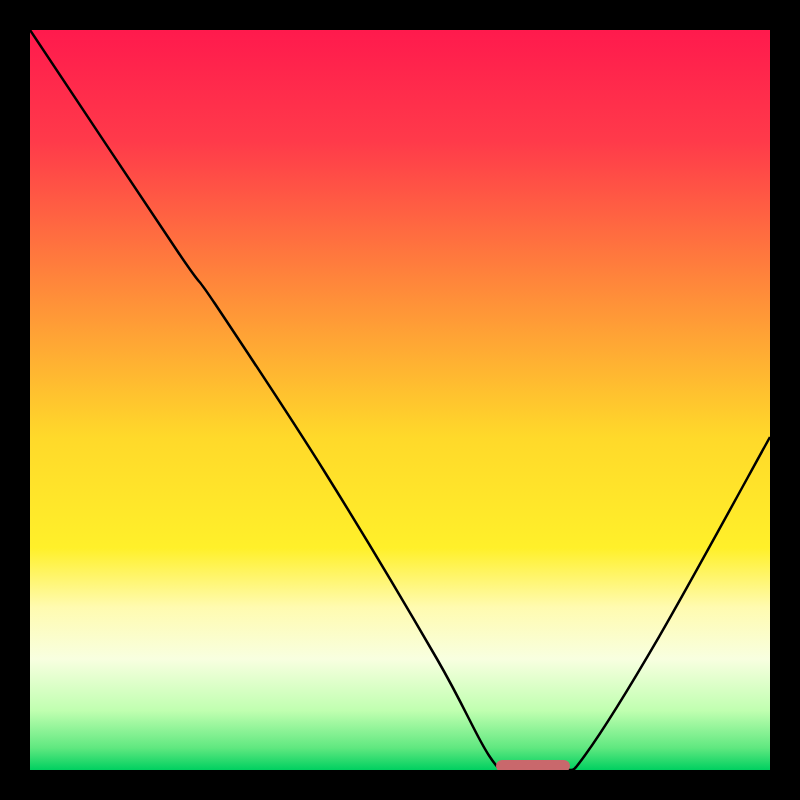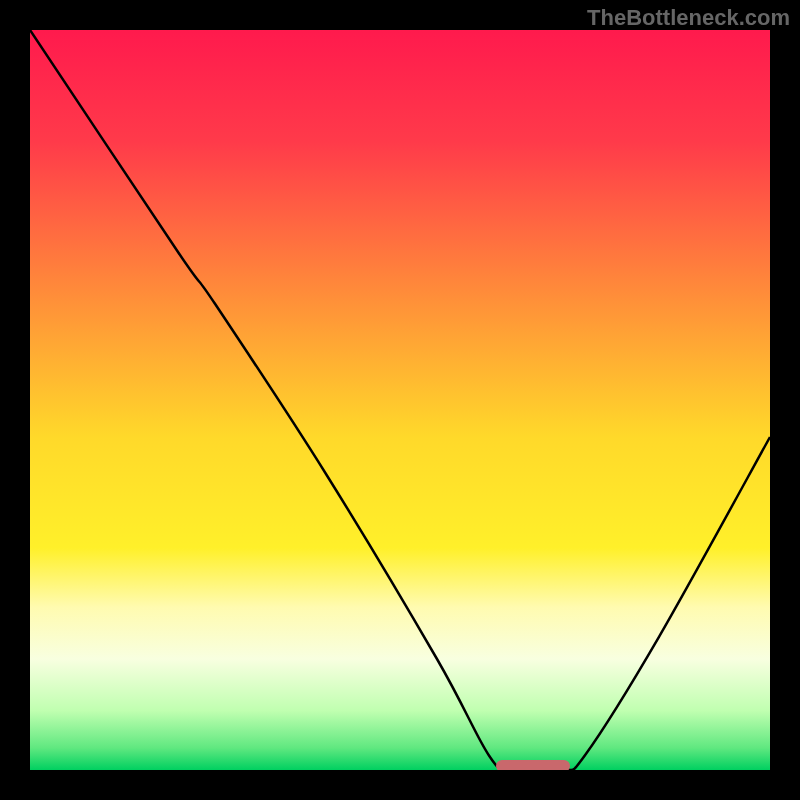--- a/index.html
+++ b/index.html
@@ -53,21 +53,20 @@
     position: absolute;
     background: #c9686c;
     border-radius: 6px;
     z-index: 3;
   }
 </style>
 </head>
 <body>
 
 <div class="chart-container">
-  <div class="watermark">TheBottleneck.com</div>
   <div class="plot-area">
     <svg class="gradient-bg" viewBox="0 0 740 740" preserveAspectRatio="none">
       <defs>
         <linearGradient id="bgGrad" x1="0%" y1="0%" x2="0%" y2="100%">
             <stop offset="0%" stop-color="#ff1a4d"></stop>
             <stop offset="15%" stop-color="#ff3a4a"></stop>
             <stop offset="35%" stop-color="#ff8a3a"></stop>
             <stop offset="55%" stop-color="#ffd92a"></stop>
             <stop offset="70%" stop-color="#fff02a"></stop>
             <stop offset="78%" stop-color="#fffbb0"></stop>

